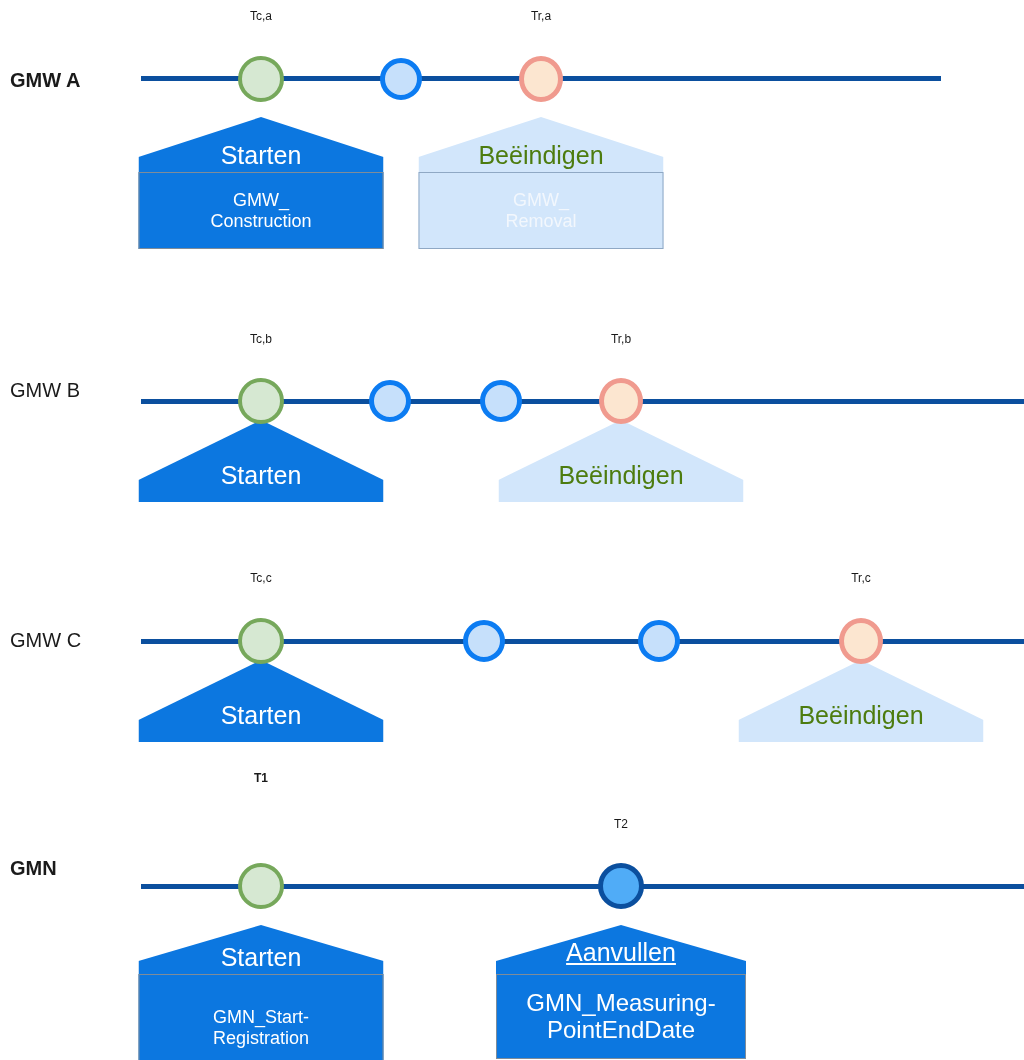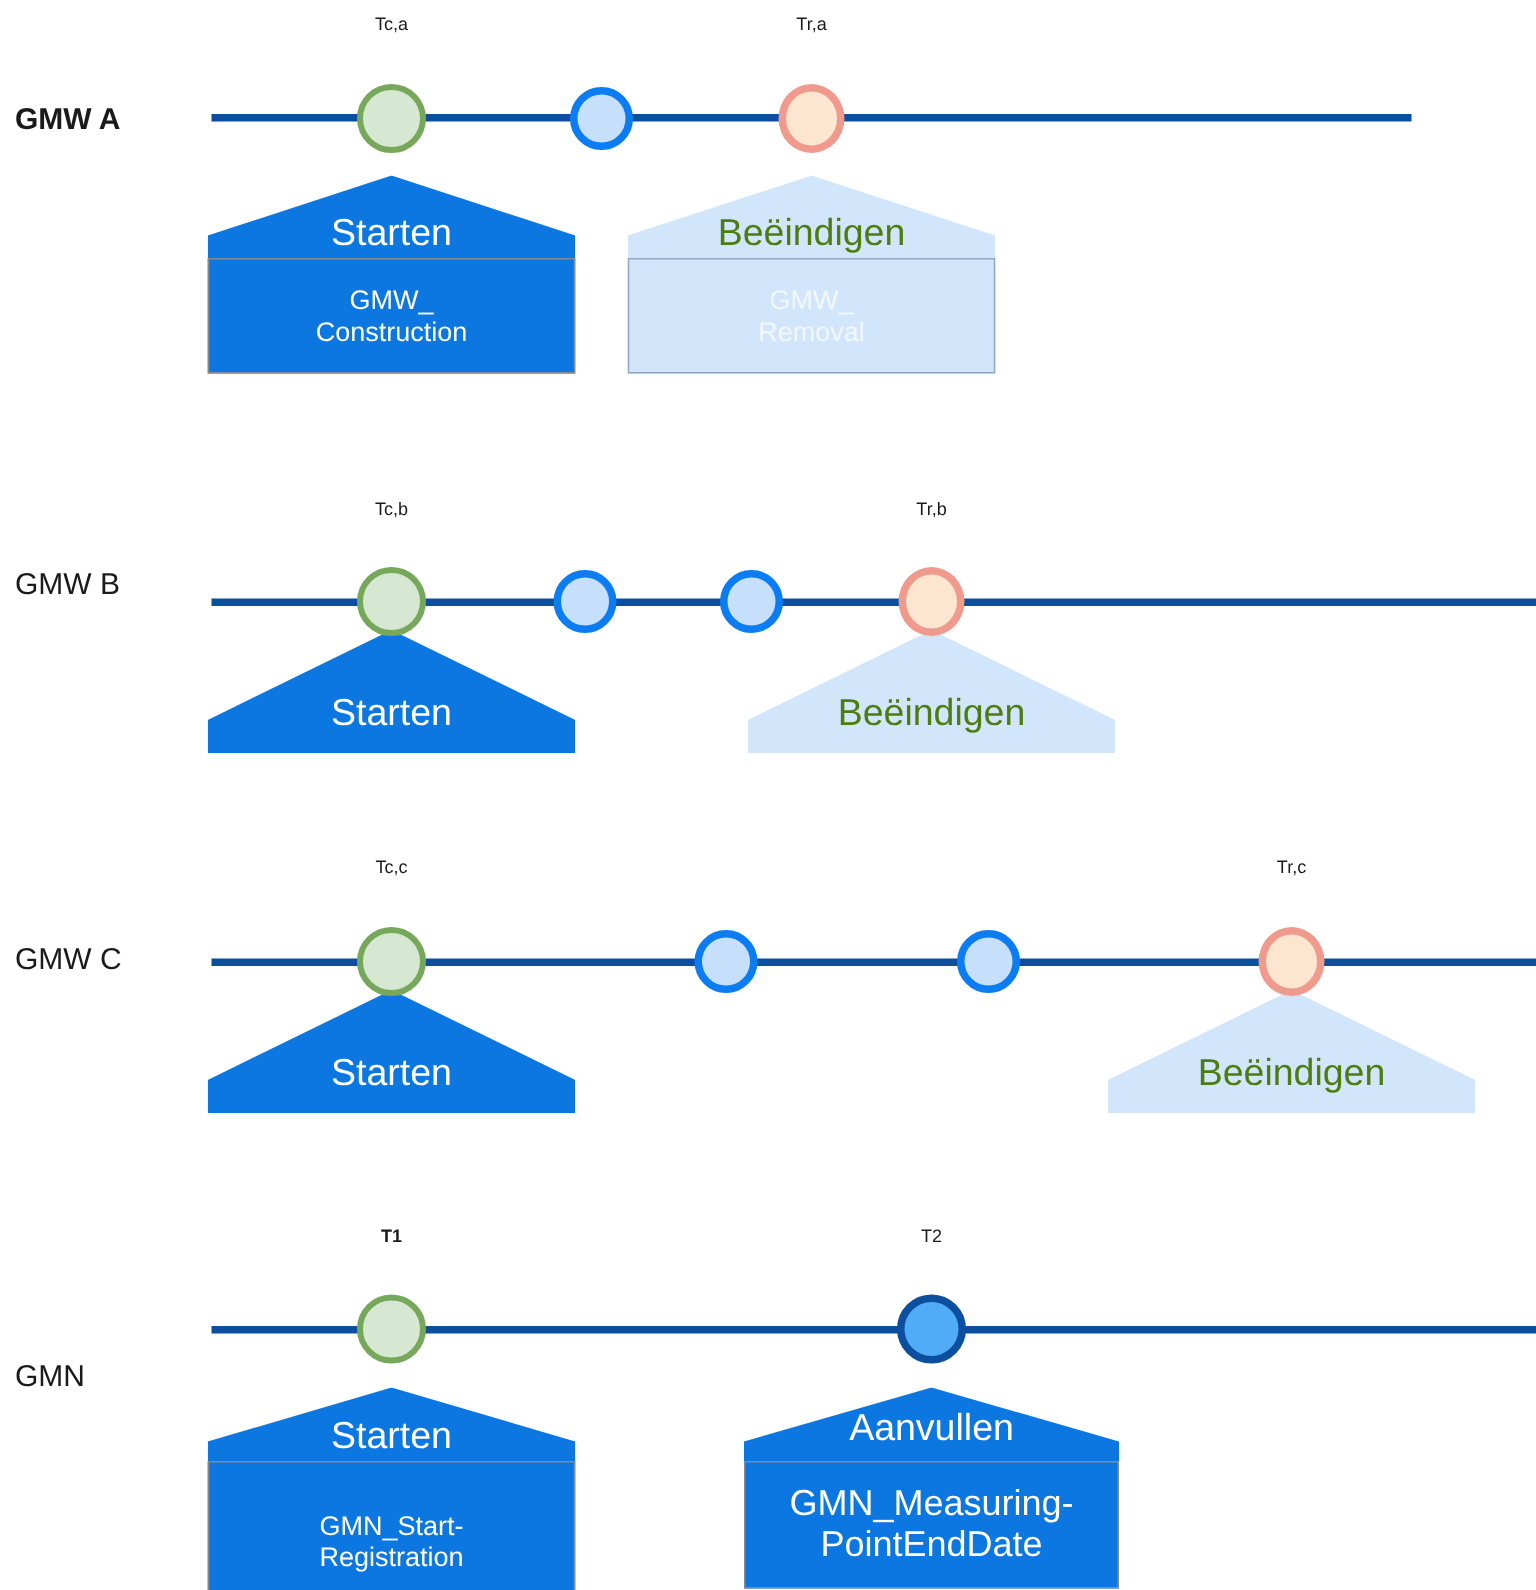--- a/index.html
+++ b/index.html
@@ -223,25 +223,25 @@
       </svg>
       <div class="pent-text" style="bottom:14px;">Beëindigen</div>
     </div>
   </div>
 
   <div class="node green" style="left:261px; top:641px; width:46px; height:46px;"></div>
   <div class="node blue" style="left:484px; top:641px; width:42px; height:42px;"></div>
   <div class="node blue" style="left:659px; top:641px; width:42px; height:42px;"></div>
   <div class="node red" style="left:861px; top:641px; width:44px; height:46px;"></div>
 
-  <div class="row-label" style="left:10px; top:908px;">GMN</div>
+  <div class="row-label" style="left:10px; top:858px;font-weight:bold;">GMN</div>
 
   <div class="axis" style="left:141px; top:884px; width:883px;"></div>
 
-  <div class="tick-label" style="left:261px; top:818px;font-weight:bold;">T1</div>
+  <div class="tick-label" style="left:261px; top:772px;font-weight:bold;">T1</div>
   <div class="tick-label" style="left:621px; top:818px;">T2</div>
 
   <div class="banner solid" style="left:261px; top:925px; width:245px;">
     <div class="pent" style="height:49px;">
       <svg class="pent-shape" viewBox="0 0 245 49" preserveAspectRatio="none">
         <polygon points="122.5,0 245,36 245,49 0,49 0,36" fill="#0c77e0"></polygon>
       </svg>
       <div class="pent-text">Starten</div>
     </div>
     <div class="box" style="height:107px;">
@@ -250,21 +250,21 @@
         <span>Registration</span>
       </span>
     </div>
   </div>
 
   <div class="banner solid" style="left:621px; top:925px; width:250px;">
     <div class="pent" style="height:49px;">
       <svg class="pent-shape" viewBox="0 0 250 49" preserveAspectRatio="none">
         <polygon points="125,0 250,36 250,49 0,49 0,36" fill="#0c77e0"></polygon>
       </svg>
-      <div class="pent-text" style="bottom:-2px;">
+      <div class="pent-text" style="bottom:-2px;text-decoration:underline;">
         <span>Aanvullen</span>
         <span class="ellipsis">...</span>
       </div>
     </div>
     <div class="box" style="height:85px; font-size:24px;">
       <span>
         <span>GMN_Measuring-</span><br>
         <span>PointEndDate</span>
       </span>
     </div>

